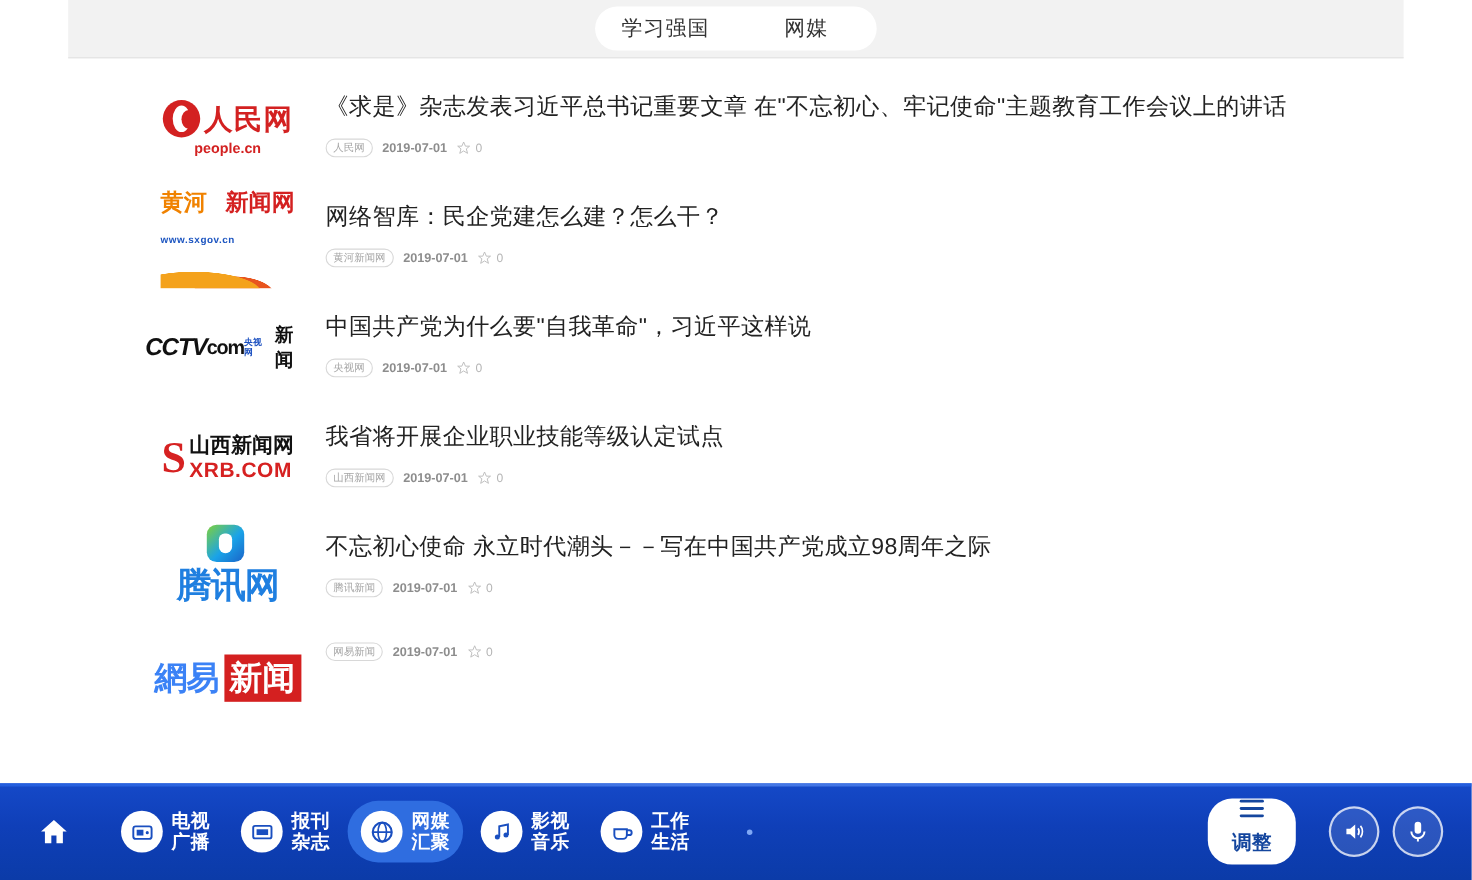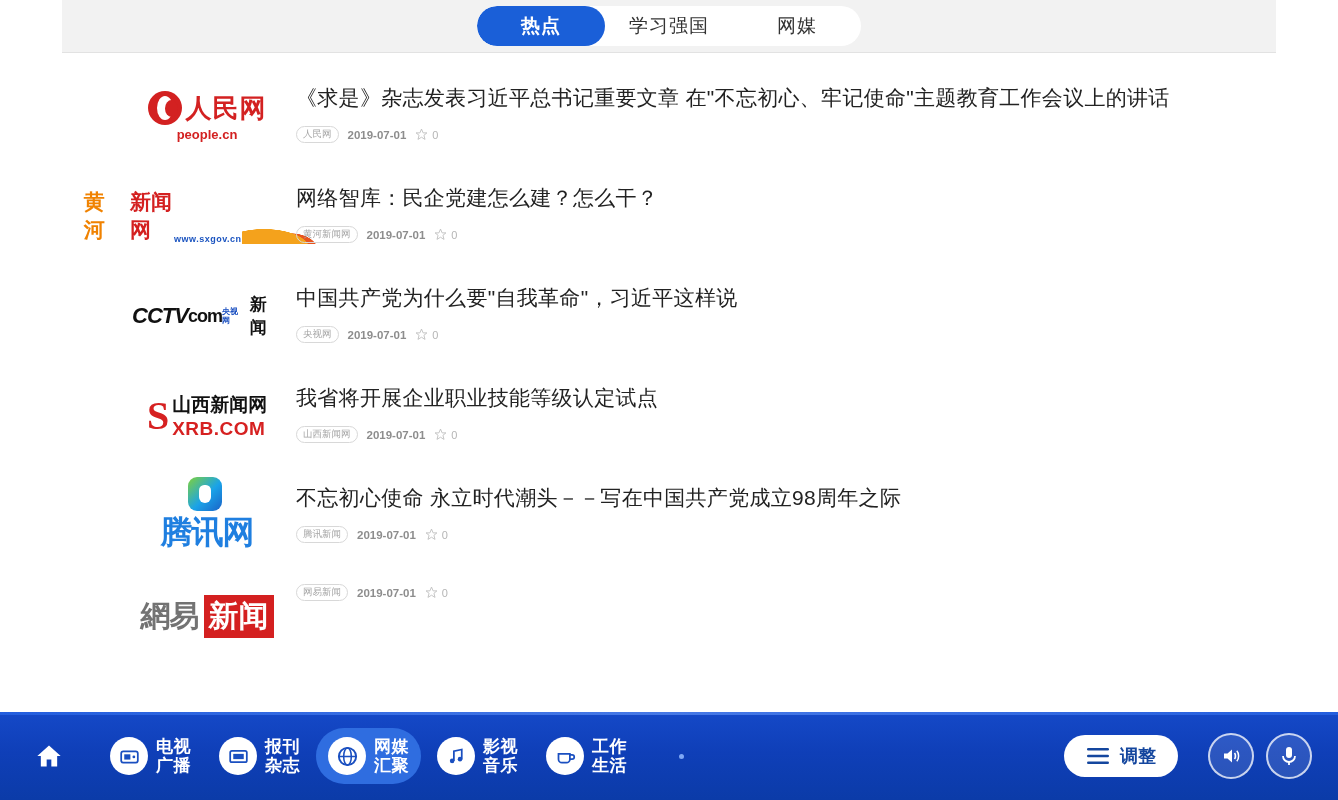--- a/index.html
+++ b/index.html
@@ -162,26 +162,27 @@
     color: #ffffff;
     font-size: 17px;
     line-height: 19px;
     font-weight: bold;
     letter-spacing: .5px;
   }
   .spacer { flex: 1; }
   .adjust-btn {
     display: flex; align-items: center;
     gap: 10px;
-    height: 42px;
+    height: 60px;
     padding: 0 22px;
     background: #ffffff;
     border-radius: 22px;
     cursor: pointer;
     margin-right: 18px;
+    flex-direction: column;
   }
   .adjust-label { color: #14469e; font-size: 18px; font-weight: bold; }
   .round-btn {
     width: 46px; height: 46px;
     border-radius: 50%;
     background: rgba(255,255,255,.12);
     border: 2px solid rgba(255,255,255,.75);
     display: flex; align-items: center; justify-content: center;
     margin-left: 12px;
     cursor: pointer;
@@ -201,21 +202,21 @@
     background:#ffffff;
   }
   .lp-mark:before{
     content:""; position:absolute; left:17px; top:9px;
     width:13px; height:17px; border-radius:50%;
     background:#d32121; z-index:2;
   }
   .lp-cn { font-size: 26px; color:#d32121; font-weight:bold; letter-spacing:1px; }
   .lp-en { font-size: 13px; color:#d32121; font-weight:bold; margin-top:1px; }
 
-  .logo-hh { display:flex; flex-direction:row; align-items:flex-end; }
+  .logo-hh { display:flex; flex-direction:column; align-items:flex-start;gap:15px; }
   .hh-top { display:flex; align-items:baseline; }
   .hh-orange { font-size:21px; color:#f08200; font-weight:bold; }
   .hh-red { font-size:21px; color:#d42020; font-weight:bold;margin-left:17px; }
   .hh-url { font-size:9px; color:#1b54c0; font-weight:bold; letter-spacing:.5px; }
   .hh-swoosh{
     width: 120px; height: 24px;
     background: radial-gradient(ellipse at 25% 120%, #f4a21c 0 48%, transparent 49%),
                 radial-gradient(ellipse at 55% 130%, #e8541e 0 40%, transparent 41%);
   }
 
@@ -237,34 +238,33 @@
     background: linear-gradient(135deg,#7fd13b 0%,#1aa3e8 55%,#1a63c8 100%);
     position:relative; margin-right:5px;
   }
   .tx-mark:after{
     content:""; position:absolute; left:11px; top:8px;
     width:12px;height:18px;border-radius:6px 6px 7px 7px; background:#ffffff;
   }
   .tx-cn { font-size:32px; color:#1f7fe0; font-weight:bold; letter-spacing:-1px; }
 
   .logo-163 { display:flex; align-items:center; }
-  .n163-cn { font-size:30px; color:#737373; font-weight:bold; letter-spacing:-1px; font-family:"Liberation Serif", serif; }
+  .n163-cn { font-size:30px; color:#3b82f6; font-weight:bold; letter-spacing:-1px; font-family:"Liberation Serif", serif; }
   .n163-box { background:#d42020; color:#fff; font-size:30px; font-weight:bold; padding:1px 5px; margin-left:5px; font-family:"Liberation Serif", serif; }
 </style>
 </head>
 <body>
 
 <div id="app">
 
   <div class="gutter left"></div>
   <div class="gutter right"></div>
 
   <div class="tabbar">
     <div class="tabs-pill">
-      <button class="tab active">热点</button>
       <button class="tab">学习强国</button>
       <button class="tab">网媒</button>
     </div>
   </div>
 
   <div class="list">
 
     <div class="news-item">
       <div class="logo-box">
         <div class="logo-people">

